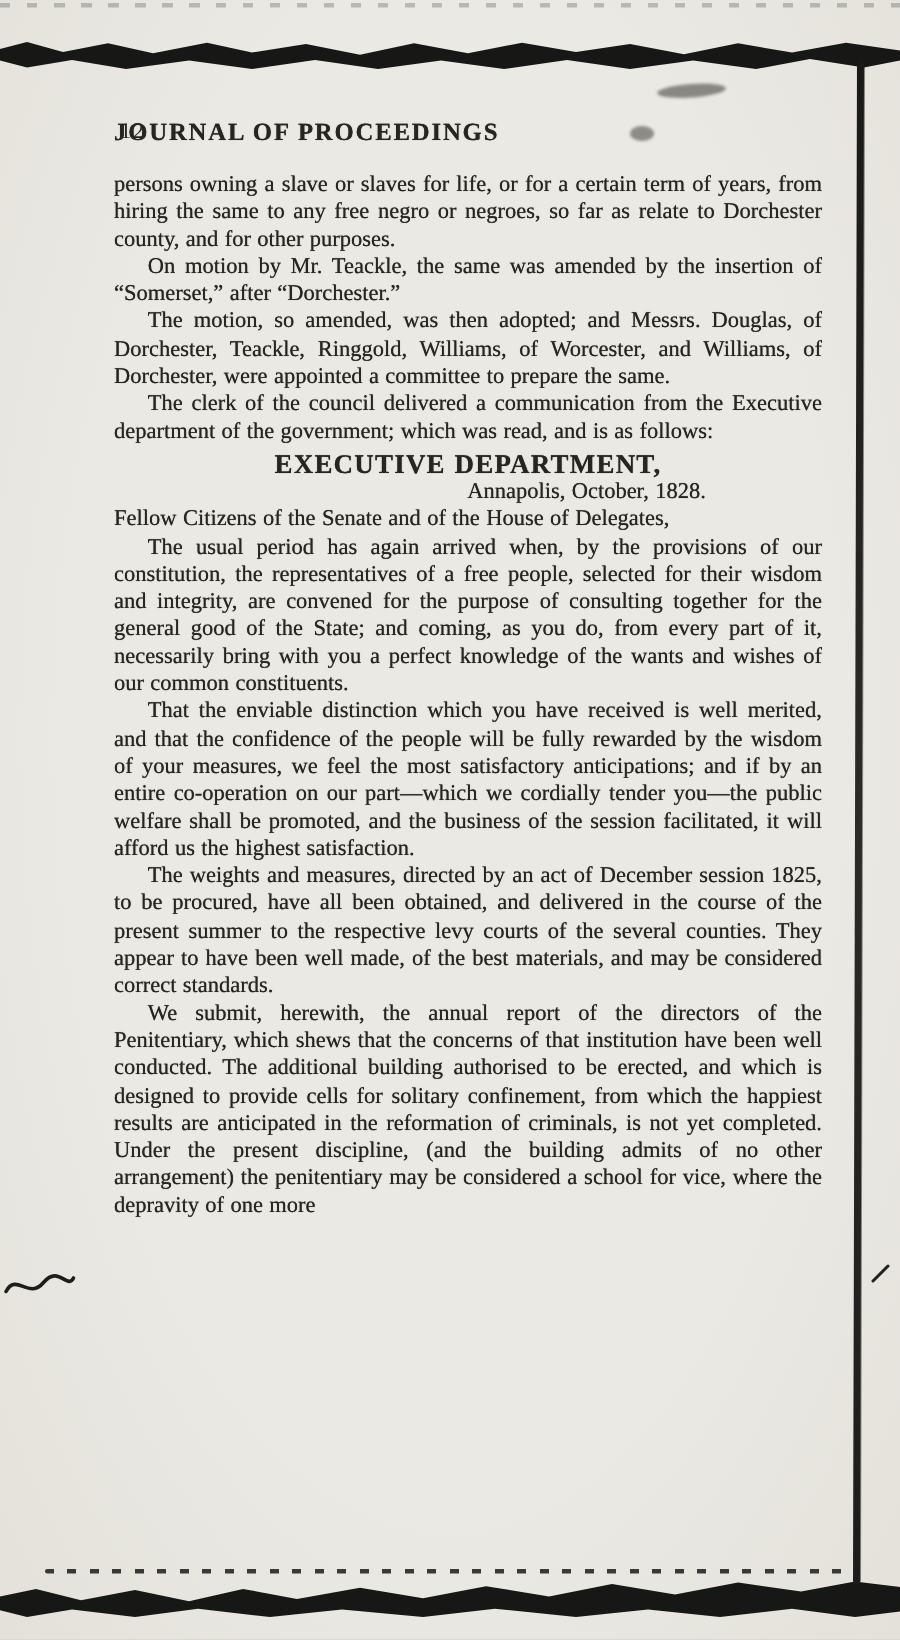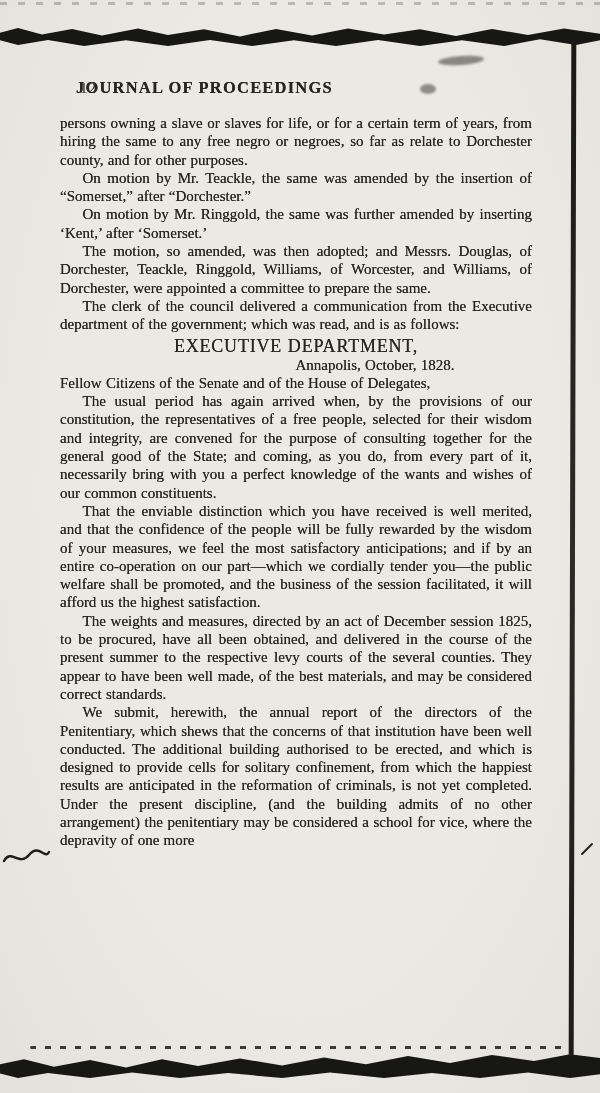--- a/index.html
+++ b/index.html
@@ -59,29 +59,29 @@
     font-size: 15px; letter-spacing: 1px;
   }
   .running-title {
     position: absolute; left: 0; right: 0; text-align: left;
     font-size: 16.5px; font-weight: bold; letter-spacing: 1.2px;
     text-shadow: 0 0 .5px rgba(30,28,24,.8);
   }
 
   
   .text-col {
-    position: absolute; top: 114px; left: 60px; width: 472px;
+    position: absolute; top: 114px; left: 76px; width: 472px;
     font-size: 15px; line-height: 18.3px; text-align: justify;
     text-shadow: 0 0 .45px rgba(36,34,28,.85);
     word-spacing: .5px;
   }
   .text-col p { margin: 0; text-indent: 1.5em; }
   .text-col p.noindent { text-indent: 0; }
   .dept-heading {
-    text-align: center; font-size: 18px; font-weight: normal;
+    text-align: center; font-size: 18px; font-weight: bold;
     letter-spacing: .8px; line-height: 20px; padding-top: 2px;
     text-shadow: 0 0 .5px rgba(30,28,24,.85);
   }
   .dateline { text-align: center; padding-left: 158px; line-height: 18.3px; }
   .salutation { line-height: 18.3px; }
 </style>
 </head>
 <body>
 
 <div class="page">
@@ -101,21 +101,20 @@
   </svg>
 
   <header class="page-header">
     <span class="page-num">12</span>
     <span class="running-title">JOURNAL OF PROCEEDINGS</span>
   </header>
 
   <main class="text-col">
     <p class="noindent">persons owning a slave or slaves for life, or for a certain term of years, from hiring the same to any free negro or negroes, so far as relate to Dorchester county, and for other purposes.</p>
     <p>On motion by Mr. Teackle, the same was amended by the insertion of “Somerset,” after “Dorchester.”</p>
-    <p>On motion by Mr. Ringgold, the same was further amended by inserting ‘Kent,’ after ‘Somerset.’</p>
     <p>The motion, so amended, was then adopted; and Messrs. Douglas, of Dorchester, Teackle, Ringgold, Williams, of Worcester, and Williams, of Dorchester, were appointed a committee to prepare the same.</p>
     <p>The clerk of the council delivered a communication from the Executive department of the government; which was read, and is as follows:</p>
 
     <div class="dept-heading">EXECUTIVE DEPARTMENT,</div>
     <div class="dateline">Annapolis, October, 1828.</div>
     <p class="noindent salutation">Fellow Citizens of the Senate and of the House of Delegates,</p>
 
     <p>The usual period has again arrived when, by the provisions of our constitution, the representatives of a free people, selected for their wisdom and integrity, are convened for the purpose of consulting together for the general good of the State; and coming, as you do, from every part of it, necessarily bring with you a perfect knowledge of the wants and wishes of our common constituents.</p>
     <p>That the enviable distinction which you have received is well merited, and that the confidence of the people will be fully rewarded by the wisdom of your measures, we feel the most satisfactory anticipations; and if by an entire co-operation on our part—which we cordially tender you—the public welfare shall be promoted, and the business of the session facilitated, it will afford us the highest satisfaction.</p>
     <p>The weights and measures, directed by an act of December session 1825, to be procured, have all been obtained, and delivered in the course of the present summer to the respective levy courts of the several counties. They appear to have been well made, of the best materials, and may be considered correct standards.</p>

